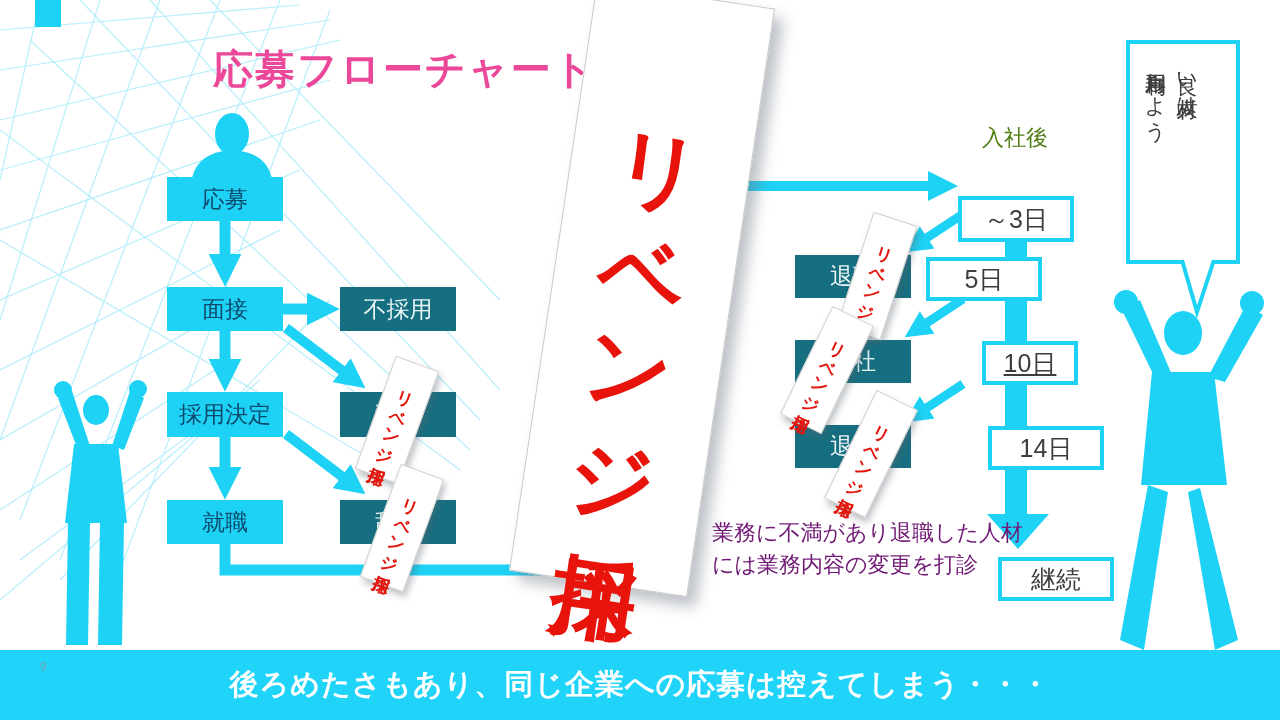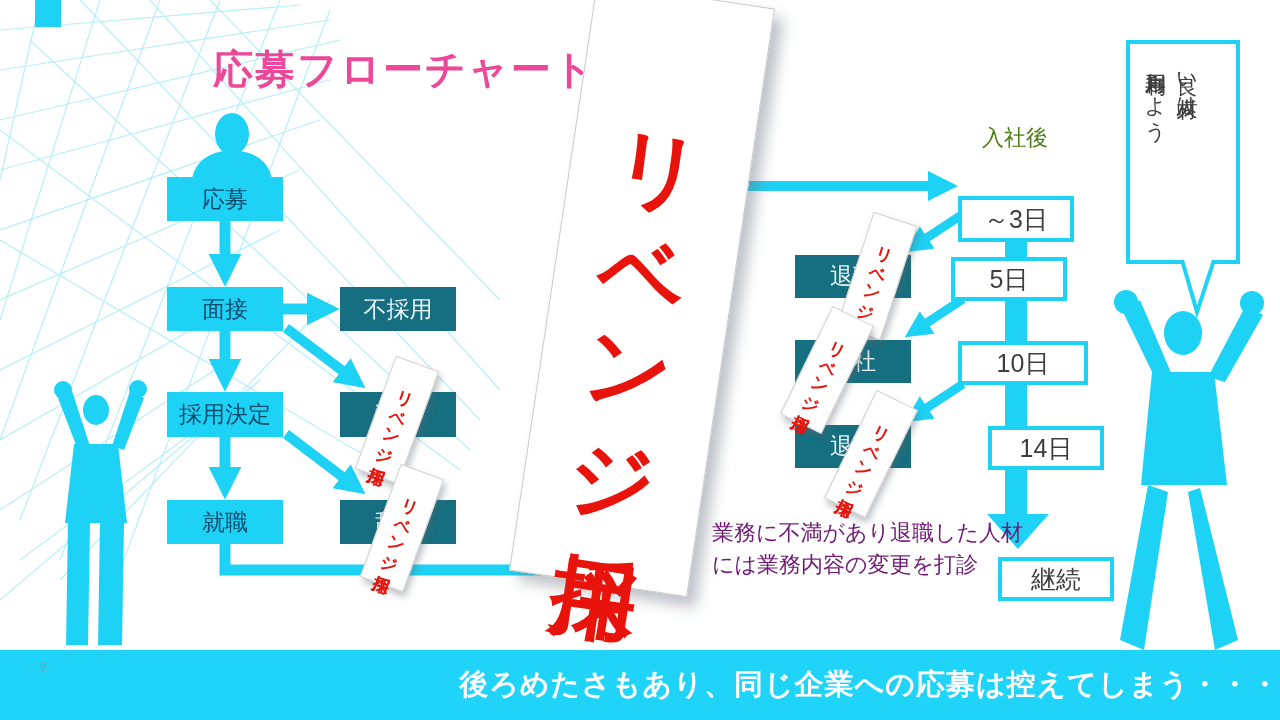--- a/index.html
+++ b/index.html
@@ -58,21 +58,21 @@
 
   .note{
     position:absolute;left:712px;top:517px;font-size:22px;color:#701a75;
     line-height:1.45;z-index:2;
   }
   .footer{
     position:absolute;left:0;top:650px;width:1280px;height:70px;
     background:#1FD4F8;z-index:7;
   }
   .footer .msg{
-    width:100%;text-align:right;margin-top:15px;font-size:29px;font-weight:700;
+    width:100%;text-align:center;margin-top:15px;font-size:29px;font-weight:700;
     color:#ffffff;letter-spacing:1px;
   }
   .footer .pagenum{
     position:absolute;left:40px;top:10px;font-size:12px;color:#6FA3B5;
   }
 </style>
 </head>
 <body>
 
 <div id="slide">
@@ -180,24 +180,24 @@
       <span>就職</span>
     </div>
   <div class="box teal" style="left:340px;top:500px;width:116px;height:44px;">
       <span>辞退</span>
     </div>
 
   <div class="col-label">入社後</div>
   <div class="box day" style="left:958px;top:167px;width:116px;height:46px;margin-top:29px;">
       <span>～3日</span>
     </div>
-  <div class="box day" style="left:951px;top:257px;width:116px;height:44px;">
+  <div class="box day" style="left:926px;top:257px;width:116px;height:44px;">
       <span>5日</span>
     </div>
-  <div class="box day" style="left:958px;top:341px;width:130px;height:44px;">
+  <div class="box day" style="left:982px;top:341px;width:96px;height:44px;text-decoration:underline;">
       <span>10日</span>
     </div>
   <div class="box day" style="left:988px;top:426px;width:116px;height:44px;">
       <span>14日</span>
     </div>
   <div class="box day" style="left:998px;top:557px;width:116px;height:44px;">
       <span>継続</span>
     </div>
 
   <div class="box teal" style="left:795px;top:255px;width:116px;height:43px;">

